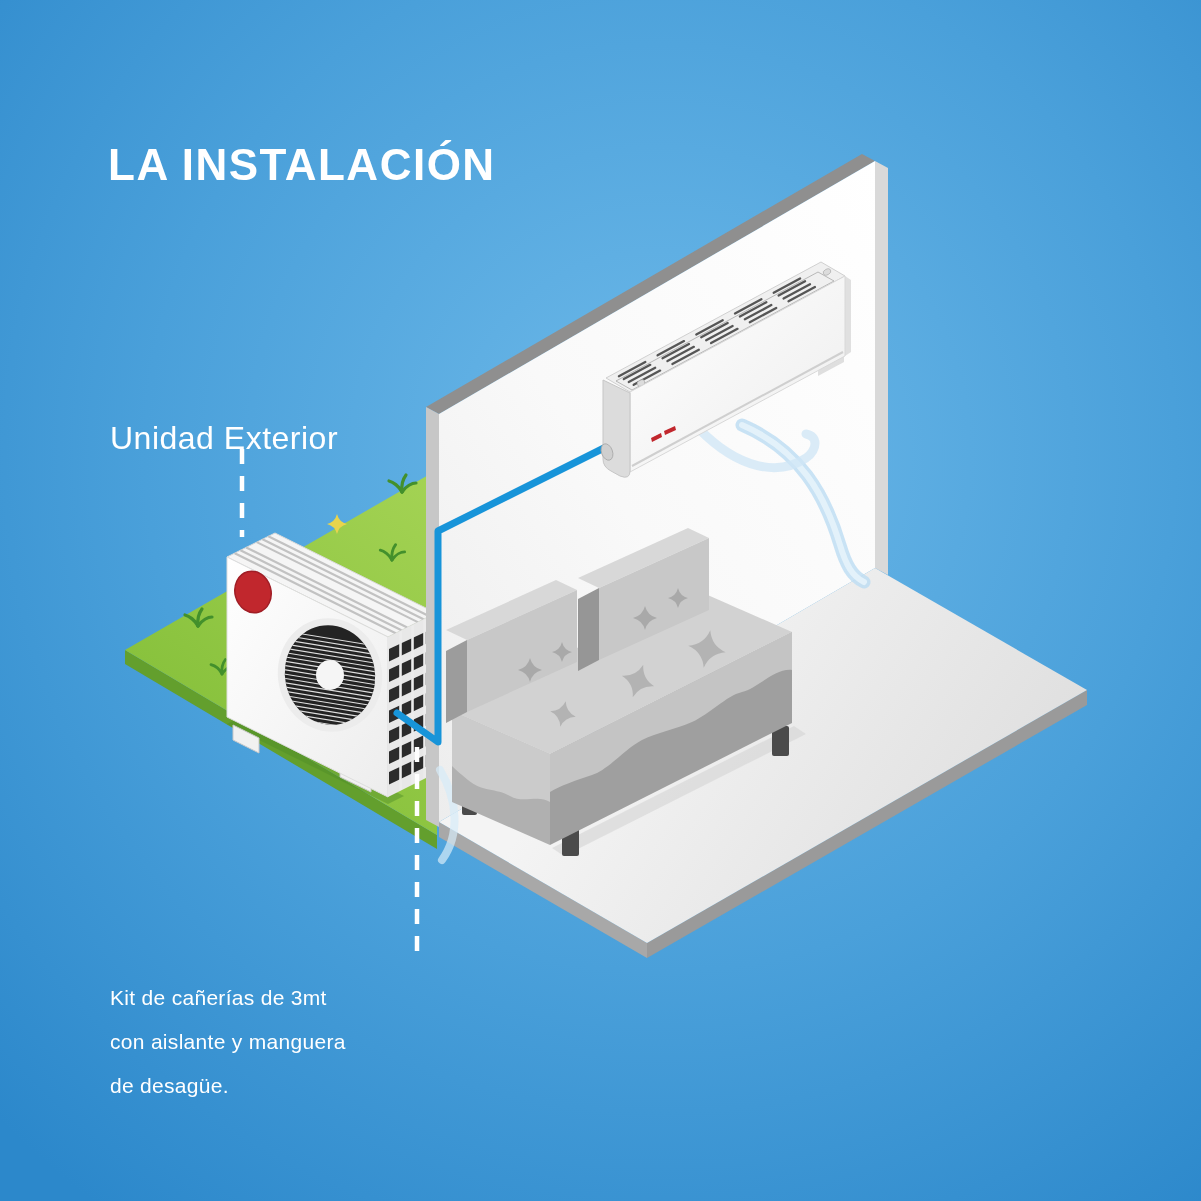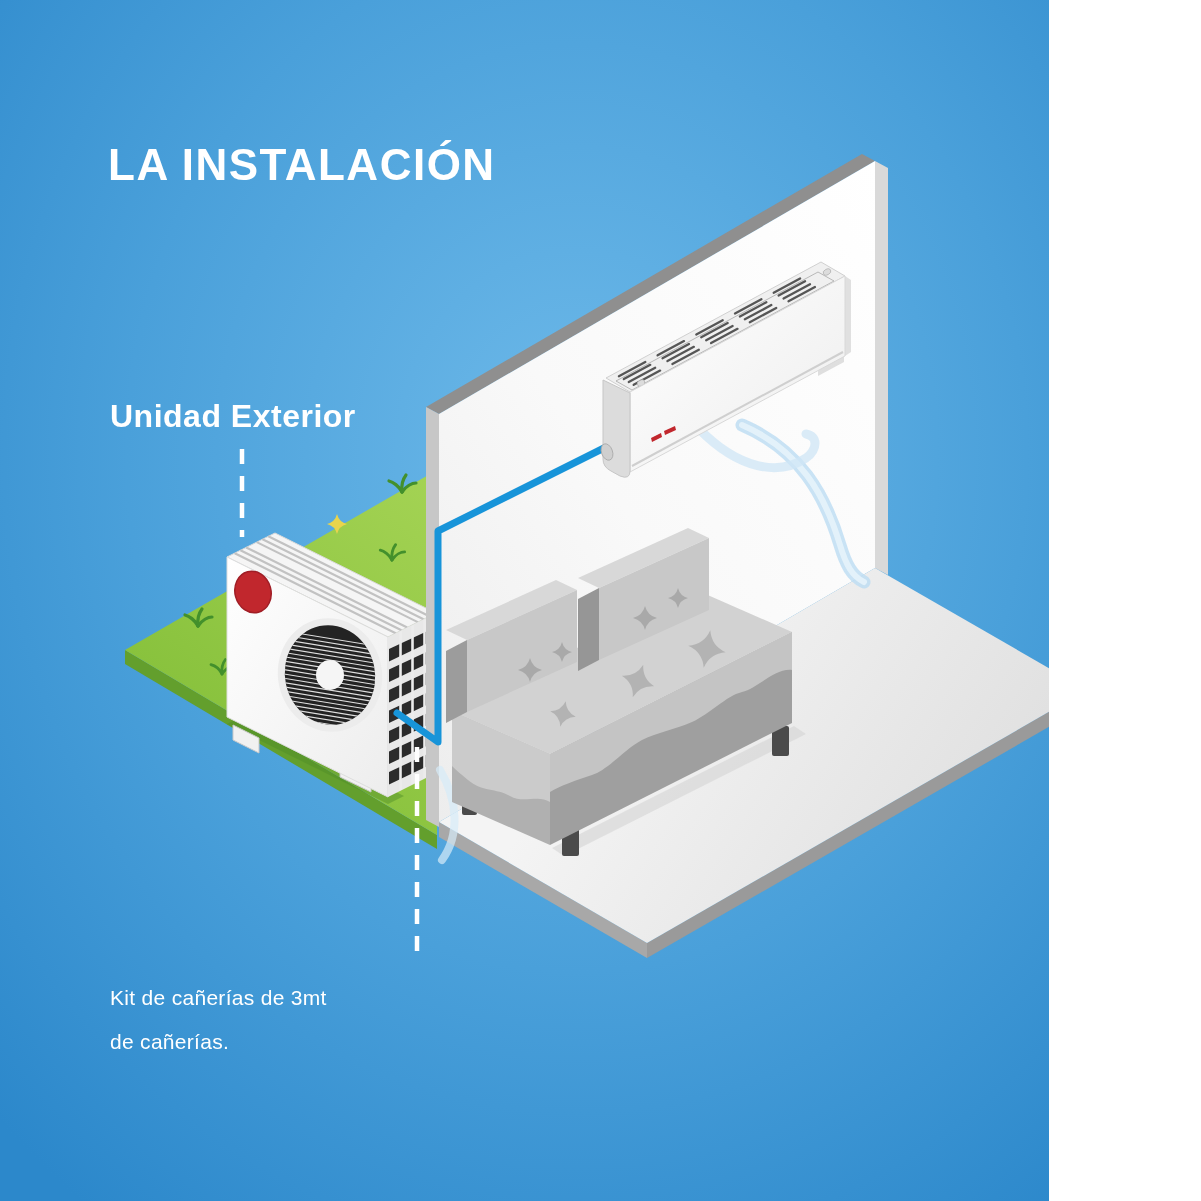--- a/index.html
+++ b/index.html
@@ -1,29 +1,29 @@
 <!DOCTYPE html>
 <html><head>
 <meta charset="utf-8">
 <style>
   html,body{margin:0;padding:0;}
   .stage{
     position:relative;
-    width:1049px;height:1201px;
+    width:1201px;height:1201px;
     overflow:hidden;
     background:radial-gradient(ellipse 78% 78% at 55% 38%, #6db9e9 0%, #4aa0da 55%, #2c88cb 100%);
     font-family:"Liberation Sans", sans-serif;
   }
   .stage svg{position:absolute;left:0;top:0;}
   .page-title{
     position:absolute;left:108px;top:134px;
     color:#ffffff;font-weight:700;font-size:44px;line-height:62px;letter-spacing:1.5px;
   }
   .label{position:absolute;color:#ffffff;}
-  .label-exterior{left:110px;top:398px;font-size:32px;letter-spacing:.5px;font-weight:700;}
+  .label-exterior{left:110px;top:420px;font-size:32px;letter-spacing:.5px;font-weight:400;}
   .label-kit{left:110px;top:976px;font-size:21px;line-height:44px;letter-spacing:.3px;font-weight:400;}
 </style>
 </head>
 <body>
 
 <div class="stage">
 
 <svg id="scene" width="1201" height="1201" viewBox="0 0 1201 1201">
   <defs>
     <linearGradient id="wallg" x1="0" y1="1" x2="1" y2="0">
@@ -232,16 +232,17 @@
 </svg>
 
 <div class="page-title">
   <div>LA INSTALACIÓN</div>
 </div>
 
 <div class="label label-exterior">Unidad Exterior</div>
 
 <div class="label label-kit">
   <div>Kit de cañerías de 3mt</div>
-  <div>de cañerías.</div>
+  <div>con aislante y manguera</div>
+  <div>de desagüe.</div>
 </div>
 
 </div>
 
 </body></html>

